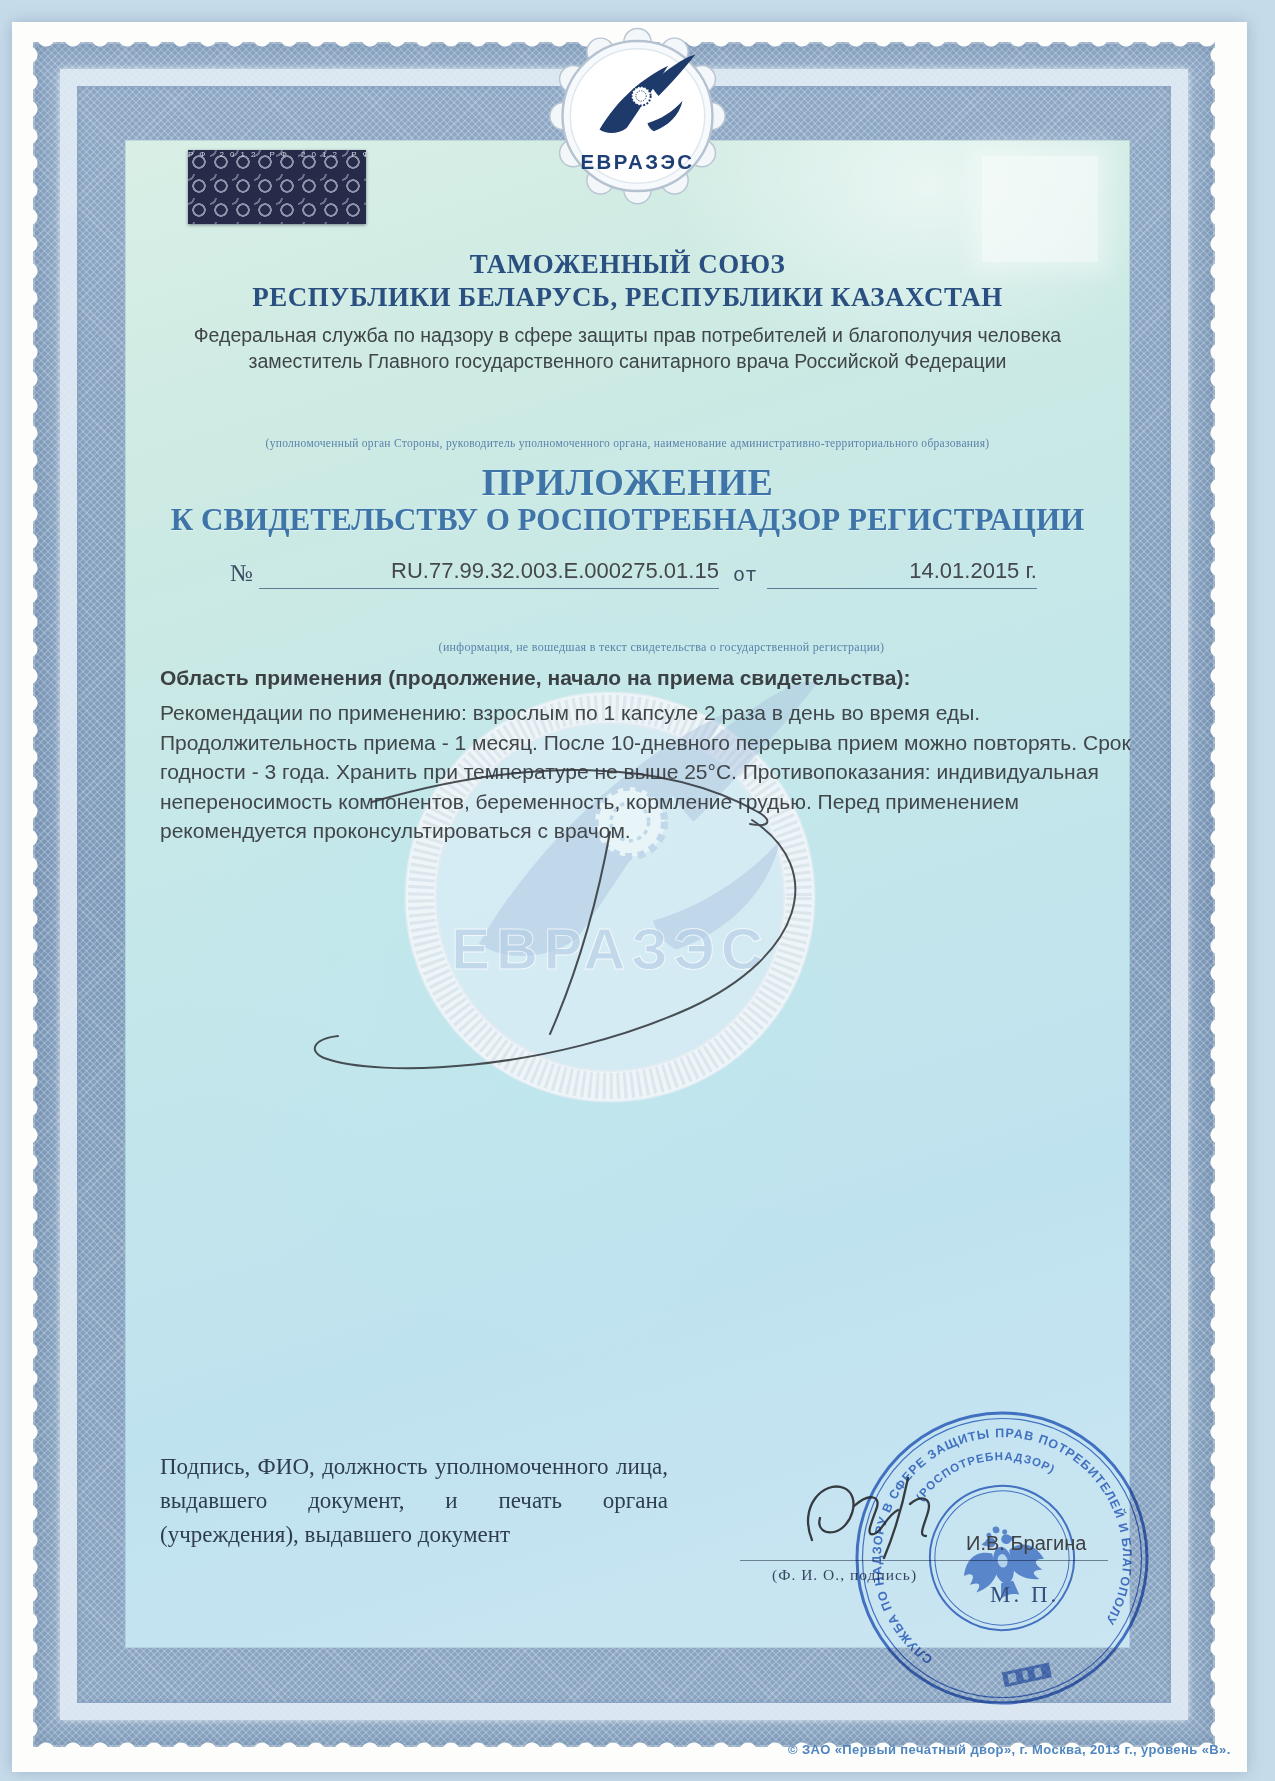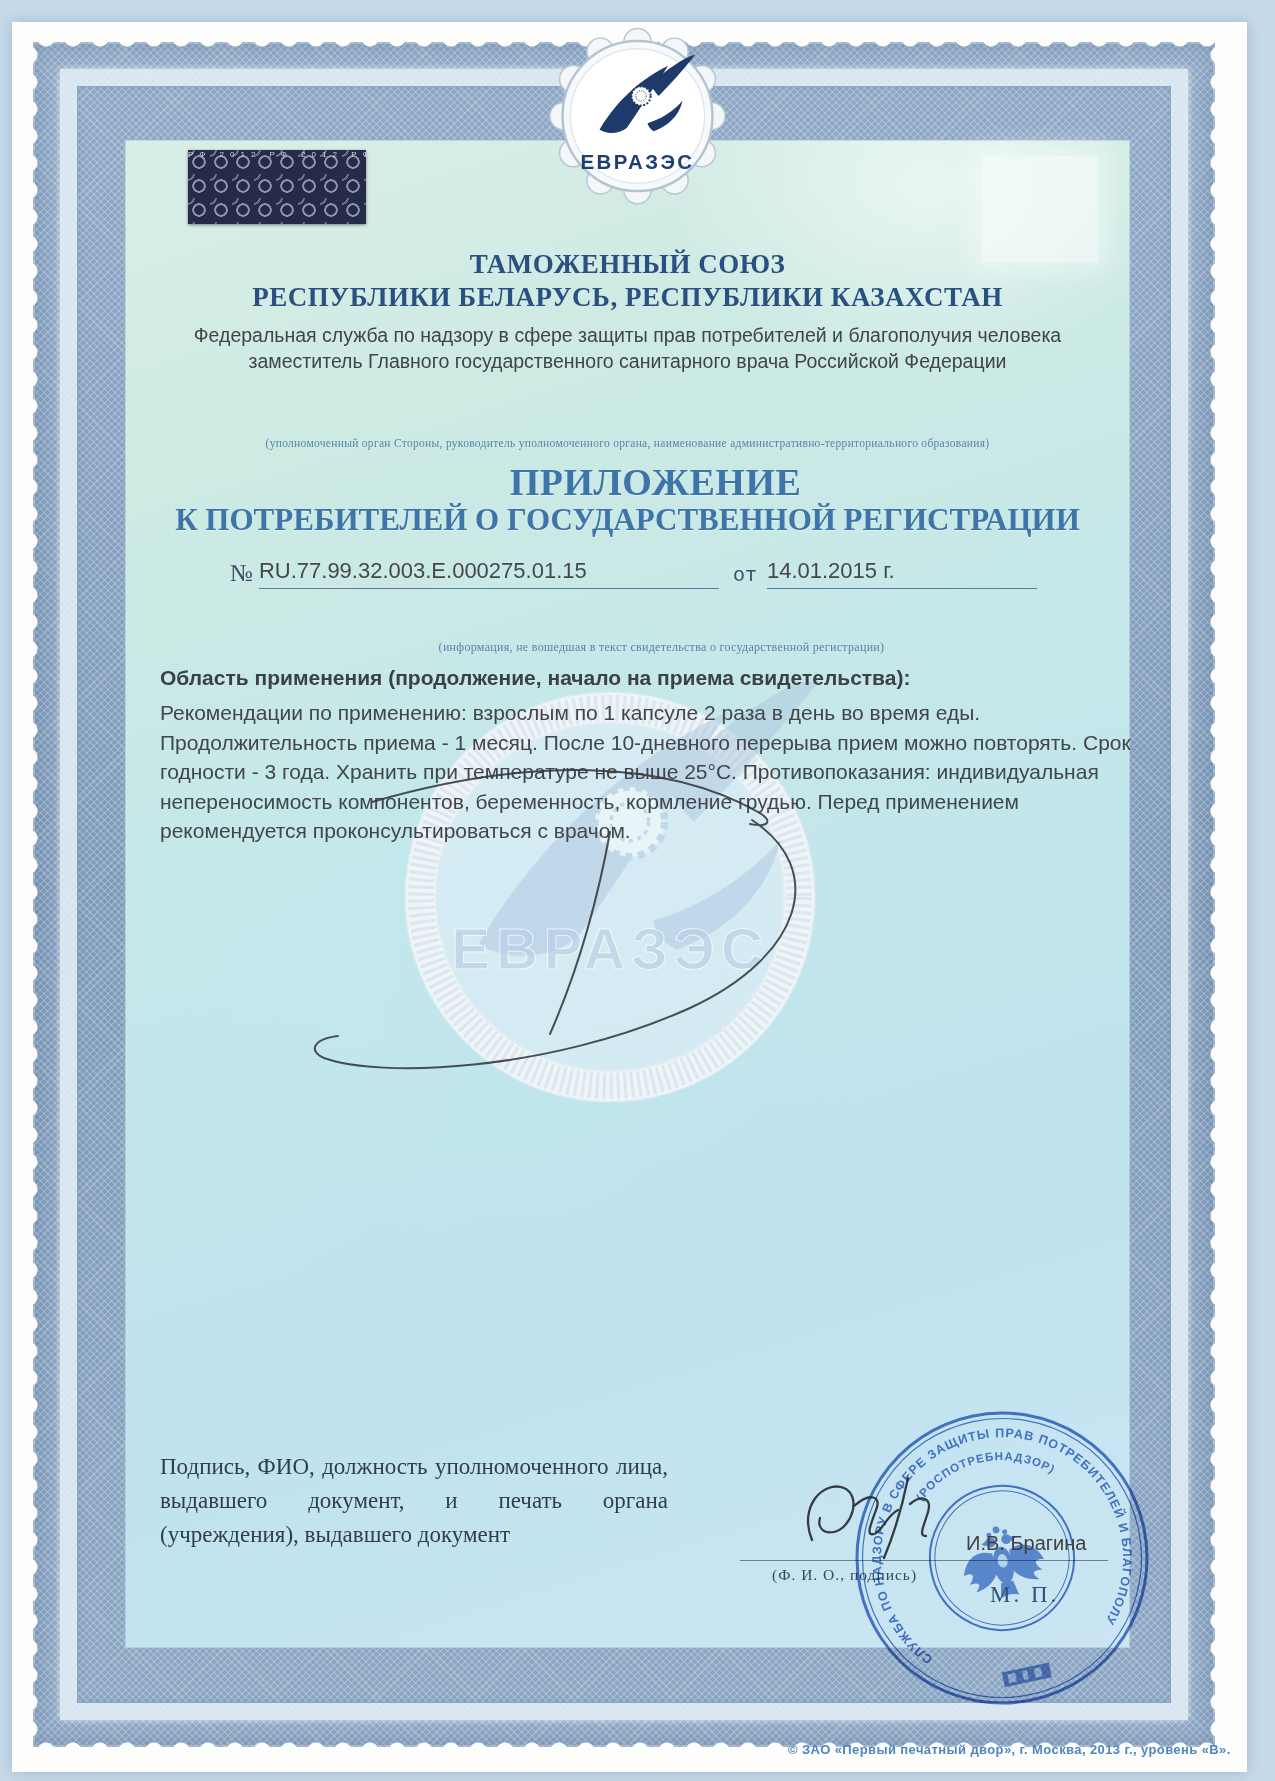--- a/index.html
+++ b/index.html
@@ -46,27 +46,27 @@
   
   .hdr{left:125px;top:248px;width:1005px;text-align:center;z-index:3;}
   .hdr .serifline{font-family:"Liberation Serif", serif;font-weight:bold;font-size:27px;
     line-height:33px;color:#2a4f81;letter-spacing:.5px;}
   .hdr .sansline{font-size:19.5px;line-height:25.5px;color:#3f4549;}
   .hdr .gap{height:9px;}
   .note{width:1005px;left:125px;text-align:center;font-size:11.5px;color:#5b82ab;
     font-family:"Liberation Serif", serif;letter-spacing:.3px;z-index:3;}
   .title1{left:125px;top:460px;width:1005px;text-align:center;z-index:3;
     font-family:"Liberation Serif", serif;font-weight:bold;font-size:38px;color:#3e74a8;
-    letter-spacing:.5px;text-shadow:0 1px 0 rgba(255,255,255,.4);padding-left:28px;}
+    letter-spacing:.5px;text-shadow:0 1px 0 rgba(255,255,255,.4);}
   .title2{left:125px;top:502px;width:1005px;text-align:center;z-index:3;
     font-family:"Liberation Serif", serif;font-weight:bold;font-size:31px;color:#3e74a8;
     letter-spacing:0;text-shadow:0 1px 0 rgba(255,255,255,.4);}
   .regrow{left:230px;top:558px;width:830px;z-index:3;display:flex;align-items:flex-end;}
   .reglabel{font-family:"Liberation Serif", serif;font-size:24px;color:#3b4d63;padding:0 6px 2px 0;}
-  .regval{border-bottom:1.5px solid #5f7a97;text-align:left;color:#44474b;
+  .regval{border-bottom:1.5px solid #5f7a97;text-align:right;color:#44474b;
     font-size:22px;padding-bottom:4px;}
   .regnum{width:460px;}
   .regdate{width:270px;}
   .regot{font-family:Liberation Mono, monospace;font-size:20px;color:#3b4d63;padding:0 10px 2px 14px;}
   .apphead{left:160px;top:666px;width:980px;font-size:21px;font-weight:bold;color:#3c4146;z-index:3;}
   .apptext{left:160px;top:698px;width:985px;font-size:21px;line-height:29.5px;color:#41464a;z-index:3;}
   
   .wm{left:395px;top:682px;width:430px;height:430px;z-index:1;}
   
   .paraph{left:280px;top:740px;width:800px;height:360px;z-index:4;pointer-events:none;}
@@ -154,21 +154,21 @@
   <div class="serifline">ТАМОЖЕННЫЙ СОЮЗ</div>
   <div class="serifline">РЕСПУБЛИКИ БЕЛАРУСЬ, РЕСПУБЛИКИ КАЗАХСТАН</div>
   <div class="gap"></div>
   <div class="sansline">Федеральная служба по надзору в сфере защиты прав потребителей и благополучия человека</div>
   <div class="sansline">заместитель Главного государственного санитарного врача Российской Федерации</div>
 </div>
 
 <div class="abs note" style="top:437px;">(уполномоченный орган Стороны, руководитель уполномоченного органа, наименование административно-территориального образования)</div>
 
 <div class="abs title1">ПРИЛОЖЕНИЕ</div>
-<div class="abs title2">К ПОТРЕБИТЕЛЕЙ О ГОСУДАРСТВЕННОЙ РЕГИСТРАЦИИ</div>
+<div class="abs title2">К СВИДЕТЕЛЬСТВУ О РОСПОТРЕБНАДЗОР РЕГИСТРАЦИИ</div>
 
 <div class="abs regrow">
   <span class="reglabel">№</span>
   <span class="regval regnum">RU.77.99.32.003.Е.000275.01.15</span>
   <span class="regot">от</span>
   <span class="regval regdate">14.01.2015 г.</span>
 </div>
 
 <div class="abs note" style="top:640px;font-size:12px;margin-left:34px;">(информация, не вошедшая в текст свидетельства о государственной регистрации)</div>
 

